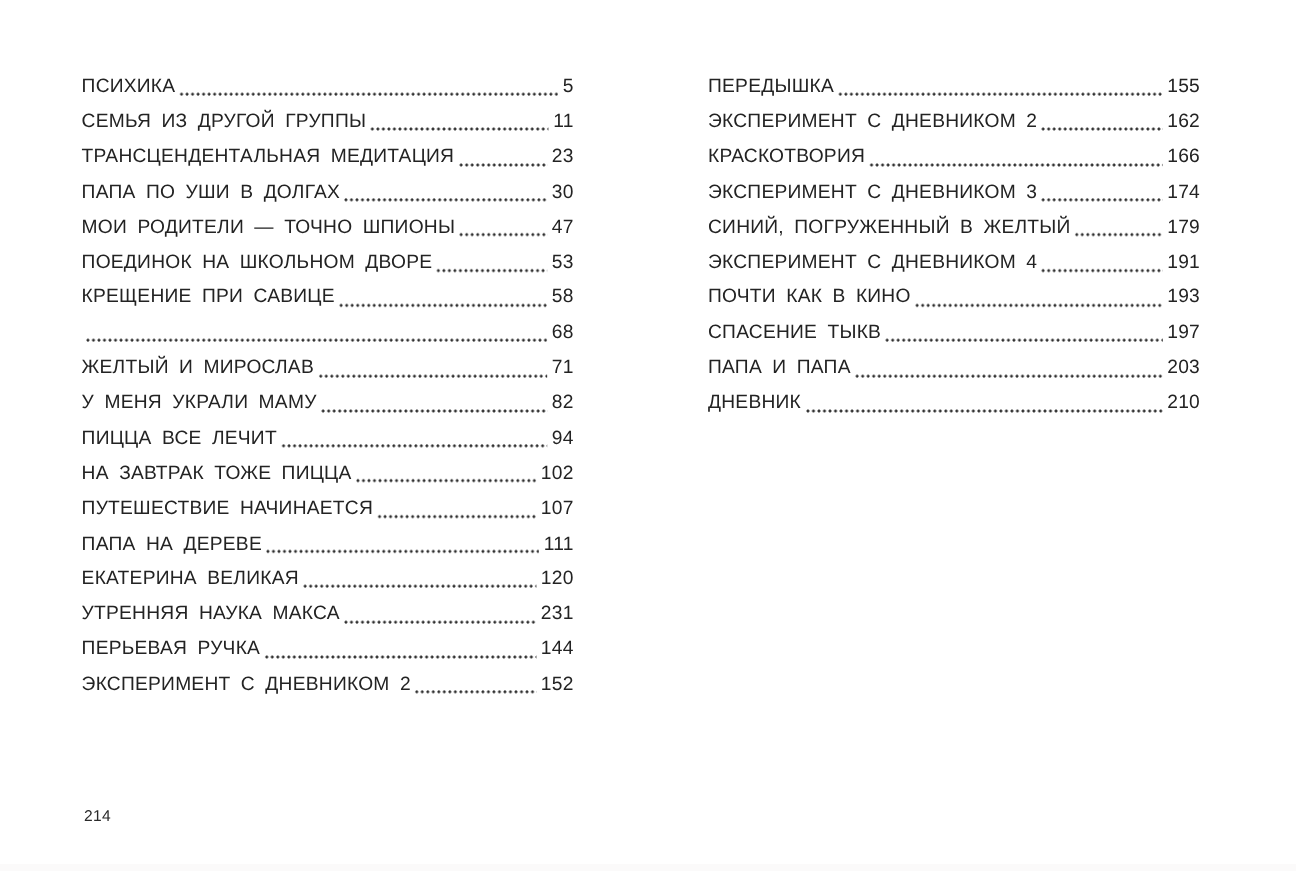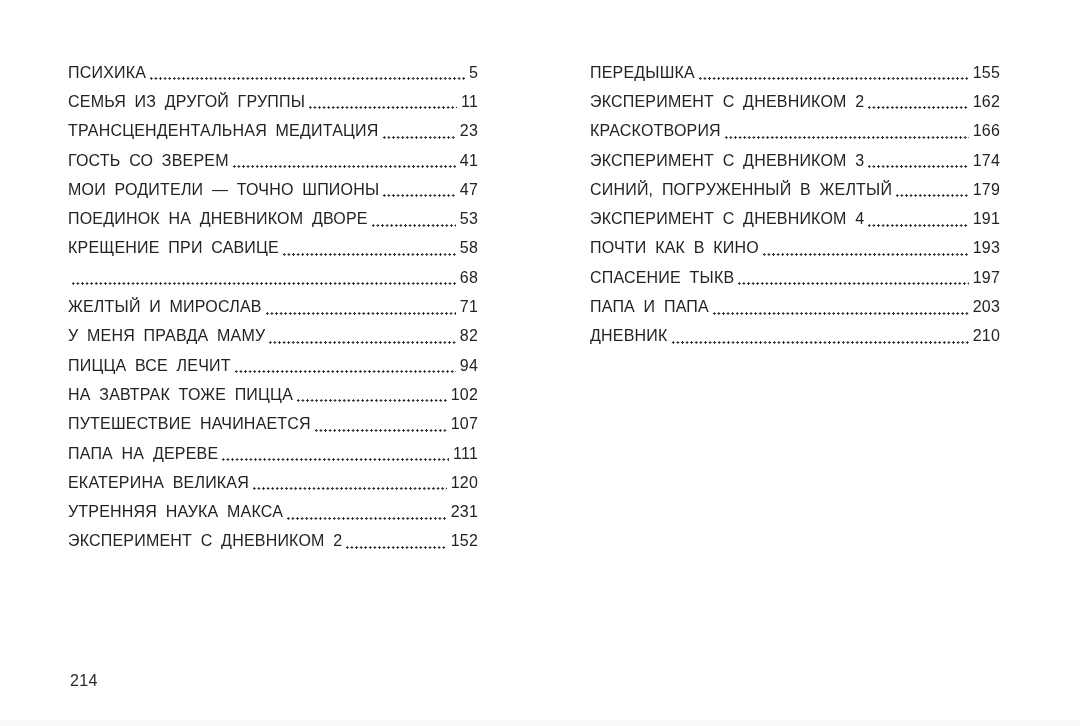--- a/index.html
+++ b/index.html
@@ -44,21 +44,21 @@
     background-position: left center;
   }
   .toc-page {
     flex: 0 0 auto;
     text-align: right;
   }
   .folio {
     position: absolute;
     left: 70px;
     top: 672px;
-    font-size: 16px;
+    font-size: 13px;
     letter-spacing: 0.3px;
     color: #2a2a2a;
   }
   .scan-artifact-strip {
     position: absolute;
     left: 0;
     bottom: 0;
     width: 100%;
     height: 6px;
     background: rgba(120, 110, 110, 0.03);
@@ -79,50 +79,50 @@
         <span class="toc-title">СЕМЬЯ ИЗ ДРУГОЙ ГРУППЫ</span>
         <span class="dot-leader"></span>
         <span class="toc-page">11</span>
       </div>
     <div class="toc-row">
         <span class="toc-title">ТРАНСЦЕНДЕНТАЛЬНАЯ МЕДИТАЦИЯ</span>
         <span class="dot-leader"></span>
         <span class="toc-page">23</span>
       </div>
     <div class="toc-row">
-        <span class="toc-title">ГОСТЬ СО ЗВЕРЕМ</span>
-        <span class="dot-leader"></span>
-        <span class="toc-page">41</span>
+        <span class="toc-title">ПАПА ПО УШИ В ДОЛГАХ</span>
+        <span class="dot-leader"></span>
+        <span class="toc-page">30</span>
       </div>
     <div class="toc-row">
         <span class="toc-title">МОИ РОДИТЕЛИ — ТОЧНО ШПИОНЫ</span>
         <span class="dot-leader"></span>
         <span class="toc-page">47</span>
       </div>
     <div class="toc-row">
-        <span class="toc-title">ПОЕДИНОК НА ДНЕВНИКОМ ДВОРЕ</span>
+        <span class="toc-title">ПОЕДИНОК НА ШКОЛЬНОМ ДВОРЕ</span>
         <span class="dot-leader"></span>
         <span class="toc-page">53</span>
       </div>
     <div class="toc-row">
         <span class="toc-title">КРЕЩЕНИЕ ПРИ САВИЦЕ</span>
         <span class="dot-leader"></span>
         <span class="toc-page">58</span>
       </div>
     <div class="toc-row">
         <span class="dot-leader"></span>
         <span class="toc-page">68</span>
       </div>
     <div class="toc-row">
         <span class="toc-title">ЖЕЛТЫЙ И МИРОСЛАВ</span>
         <span class="dot-leader"></span>
         <span class="toc-page">71</span>
       </div>
     <div class="toc-row">
-        <span class="toc-title">У МЕНЯ ПРАВДА МАМУ</span>
+        <span class="toc-title">У МЕНЯ УКРАЛИ МАМУ</span>
         <span class="dot-leader"></span>
         <span class="toc-page">82</span>
       </div>
     <div class="toc-row">
         <span class="toc-title">ПИЦЦА ВСЕ ЛЕЧИТ</span>
         <span class="dot-leader"></span>
         <span class="toc-page">94</span>
       </div>
     <div class="toc-row">
         <span class="toc-title">НА ЗАВТРАК ТОЖЕ ПИЦЦА</span>
@@ -143,20 +143,25 @@
         <span class="toc-title">ЕКАТЕРИНА ВЕЛИКАЯ</span>
         <span class="dot-leader"></span>
         <span class="toc-page">120</span>
       </div>
     <div class="toc-row">
         <span class="toc-title">УТРЕННЯЯ НАУКА МАКСА</span>
         <span class="dot-leader"></span>
         <span class="toc-page">231</span>
       </div>
     <div class="toc-row">
+        <span class="toc-title">ПЕРЬЕВАЯ РУЧКА</span>
+        <span class="dot-leader"></span>
+        <span class="toc-page">144</span>
+      </div>
+    <div class="toc-row">
         <span class="toc-title">ЭКСПЕРИМЕНТ С ДНЕВНИКОМ 2</span>
         <span class="dot-leader"></span>
         <span class="toc-page">152</span>
       </div>
   </div>
 
   <div class="toc-col toc-col-right">
     <div class="toc-row">
         <span class="toc-title">ПЕРЕДЫШКА</span>
         <span class="dot-leader"></span>

